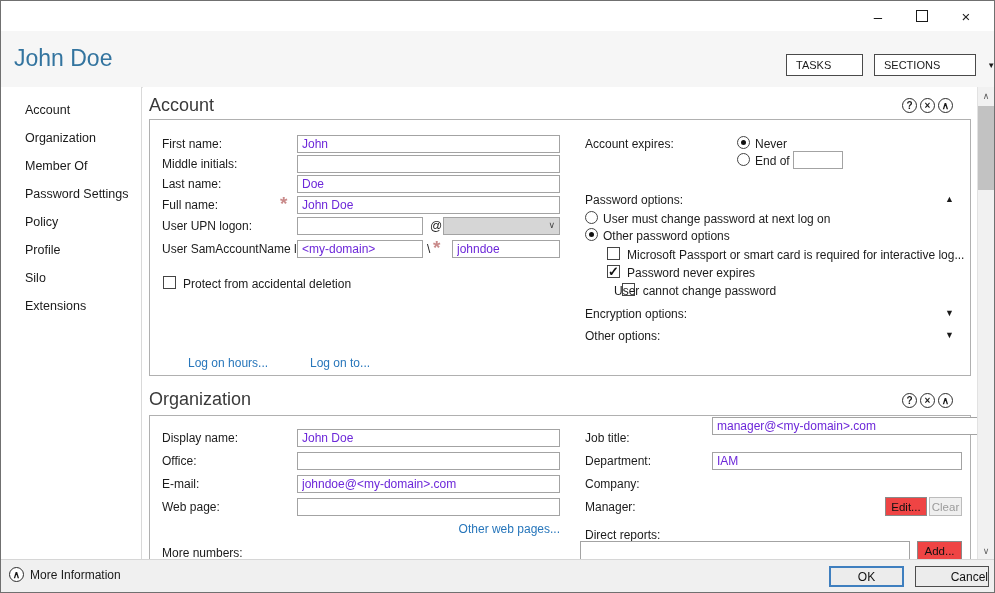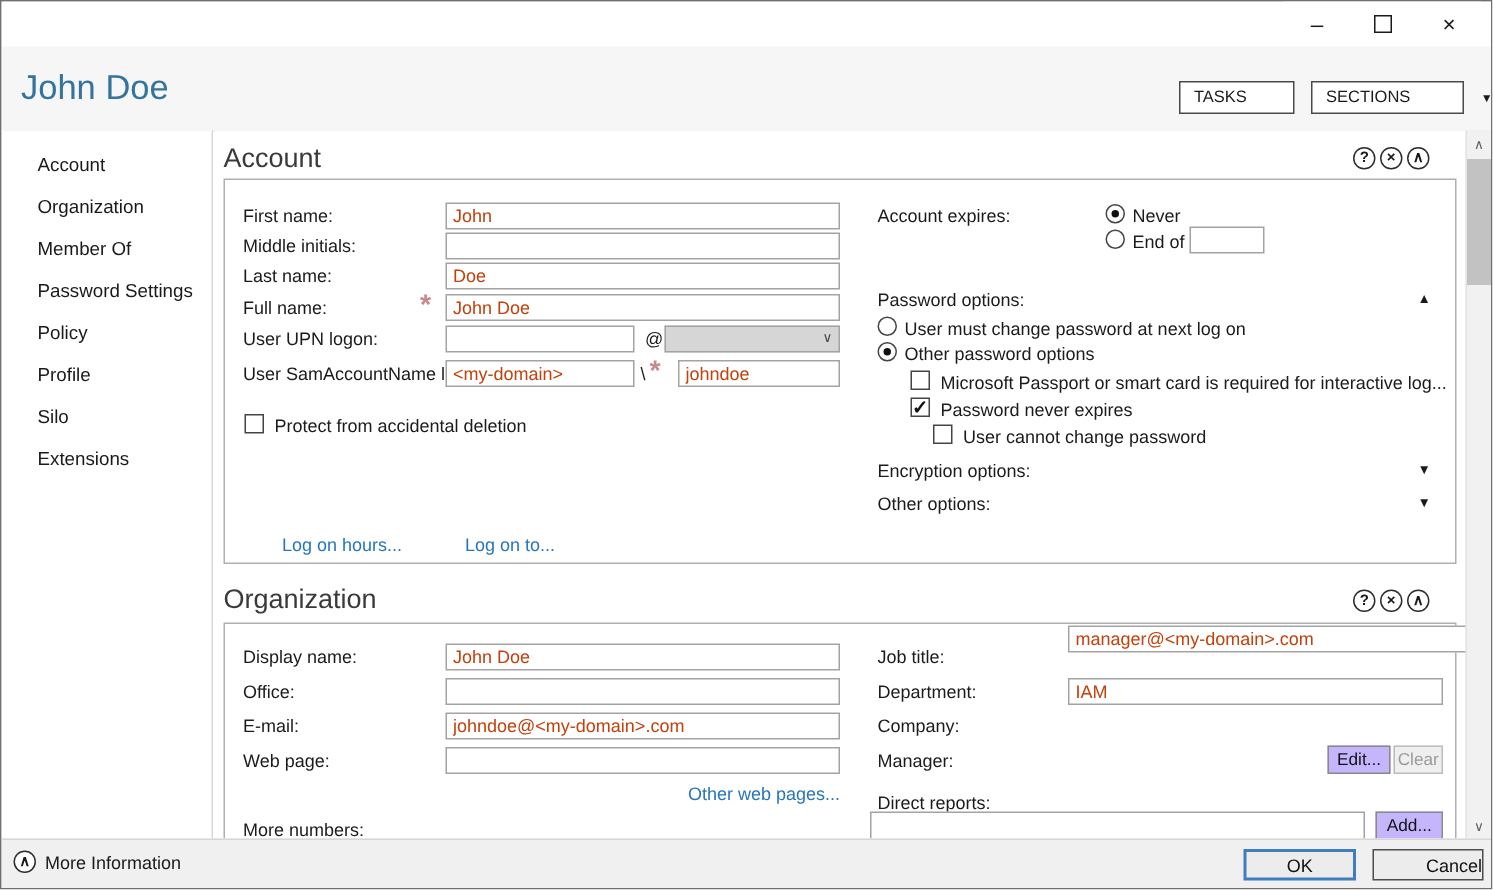--- a/index.html
+++ b/index.html
@@ -39,38 +39,38 @@
   .section-icons { position:absolute; right:26px; display:flex; gap:3px; }
   .circle-icon { display:inline-flex; width:15px; height:15px; box-sizing:border-box;
                  border:1px solid #2d2d2d; border-radius:50%; align-items:center;
                  justify-content:center; font-size:10px; font-weight:bold; color:#1a1a1a;
                  background:#fff; line-height:1; }
   .box { position:absolute; left:6px; width:822px; box-sizing:border-box;
          border:1px solid #b0b0b0; background:#fff; }
 
   .lbl { position:absolute; font-size:12px; color:#1b1b1b; white-space:nowrap; line-height:14px; }
   .txt { position:absolute; box-sizing:border-box; height:18px; border:1px solid #a3a3a3;
-         font-size:12px; font-family:"Liberation Sans", sans-serif; padding:0 4px; color:#c2410c;
+         font-size:12px; font-family:"Liberation Sans", sans-serif; padding:0 4px; color:#6d28d9;
          background:#fff; }
   .link { position:absolute; font-size:12px; color:#2776bb; cursor:pointer; white-space:nowrap; }
   .req { position:absolute; color:#c98a8a; font-size:19px; font-weight:bold; line-height:19px; }
   .chk { position:absolute; width:13px; height:13px; box-sizing:border-box;
          border:1px solid #444; background:#fff; }
   .chk.checked::after { content:"✓"; position:absolute; left:0; top:-2px; font-size:13px;
                         font-weight:bold; color:#111; }
   .rad { position:absolute; width:13px; height:13px; box-sizing:border-box; border:1px solid #444;
          border-radius:50%; background:#fff; }
   .rad.checked::after { content:""; position:absolute; left:3px; top:3px; width:5px; height:5px;
                         border-radius:50%; background:#111; }
   .dropdown { position:absolute; box-sizing:border-box; height:18px; background:#d6d6d6;
               border:1px solid #a3a3a3; }
   .dd-chev { position:absolute; right:4px; top:2px; font-size:9px; color:#444; }
   .opt-arrow { position:absolute; font-size:9px; color:#1a1a1a; cursor:pointer; }
   .btn-sm { position:absolute; box-sizing:border-box; height:19px; font-size:11.5px;
-            background:#c4b5fd; border:1px solid #8a8a8a; color:#111; padding:0;
+            background:#ef4444; border:1px solid #8a8a8a; color:#111; padding:0;
             font-family:"Liberation Sans", sans-serif; }
   .btn-sm.disabled { color:#9b9b9b; border-color:#bcbcbc; background:#efefef; }
   .listbox { position:absolute; box-sizing:border-box; border:1px solid #a3a3a3; background:#fff; }
 
   
   .scrollbar { position:absolute; top:86px; right:0; width:17px; bottom:33px; background:#f1f1f1;
                border-left:1px solid #e2e2e2; box-sizing:border-box; }
   .sb-arrow { position:absolute; left:0; width:16px; height:17px; display:flex; align-items:center;
               justify-content:center; font-size:9px; color:#606060; }
   .sb-arrow.up { top:0; }
@@ -188,21 +188,21 @@
       <span class="rad checked" style="left:435px;top:108px;"></span>
       <span class="lbl" style="left:453px;top:109px;">Other password options</span>
 
       <span class="chk" style="left:457px;top:127px;"></span>
       <span class="lbl" style="left:477px;top:128px;">Microsoft Passport or smart card is required for interactive log...</span>
 
       <span class="chk checked" style="left:457px;top:145px;"></span>
       <span class="lbl" style="left:477px;top:146px;">Password never expires</span>
 
       <span class="chk" style="left:472px;top:163px;"></span>
-      <span class="lbl" style="left:492px;top:164px;text-align:right;">User cannot change password</span>
+      <span class="lbl" style="left:464px;top:164px;text-align:right;">User cannot change password</span>
 
       <span class="lbl" style="left:435px;top:187px;">Encryption options:</span>
       <span class="opt-arrow" style="left:795px;top:188px;">▼</span>
 
       <span class="lbl" style="left:435px;top:209px;">Other options:</span>
       <span class="opt-arrow" style="left:795px;top:210px;">▼</span>
     </div>
 
     <div class="section-title" style="top:302px;">Organization</div>
     <div class="section-icons" style="top:306px;">

